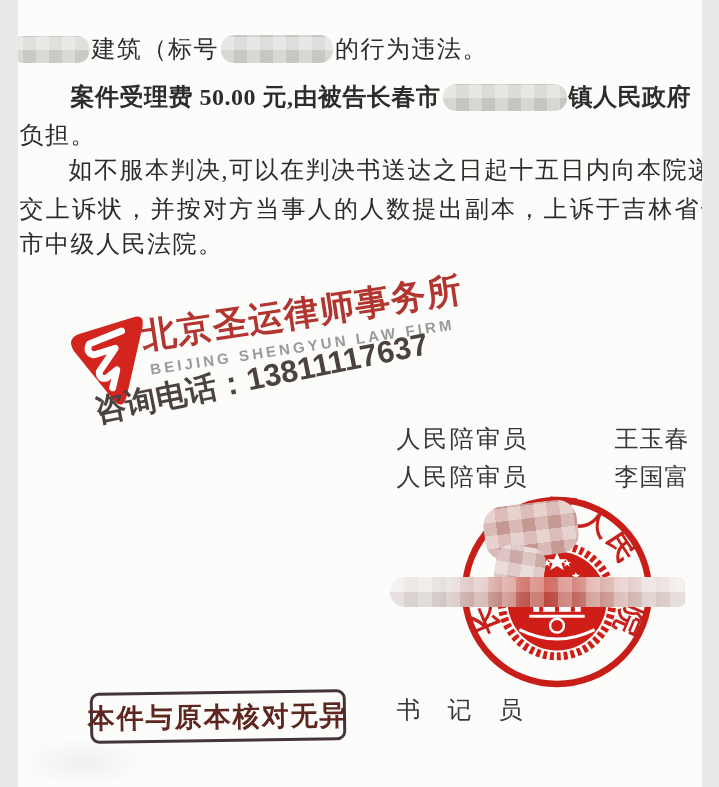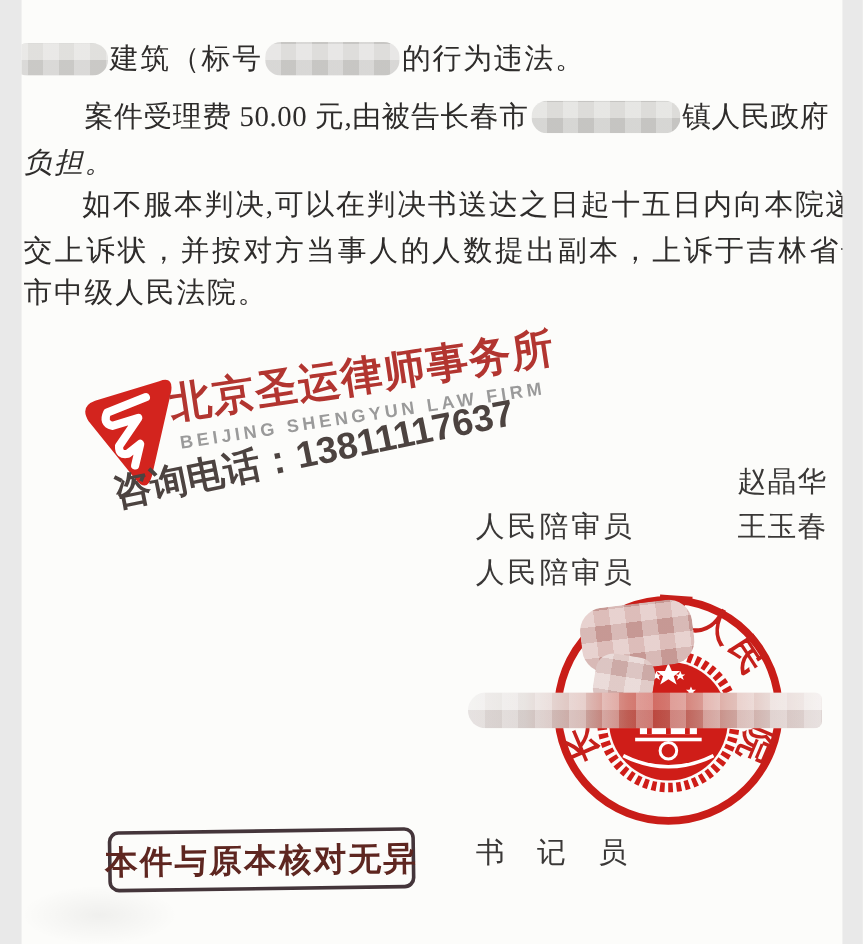--- a/index.html
+++ b/index.html
@@ -6,21 +6,21 @@
   body{background:#e9e9e9;font-family:"Liberation Serif","DejaVu Serif",serif;}
   .page{
     position:relative;width:684px;height:787px;margin:0 auto;
     background:#fcfcfa;overflow:hidden;
   }
   
   .tline{
     position:absolute;display:flex;align-items:center;gap:2px;
     font-size:24px;letter-spacing:1.5px;color:#2e2c2b;white-space:nowrap;
   }
-  .tline.tight{letter-spacing:0.5px;}
+  .tline.tight{letter-spacing:0.5px;font-weight:bold;}
   
   .mosaic{
     background-image:
       repeating-linear-gradient(90deg, rgba(255,255,255,.30) 0 13px, rgba(0,0,0,0) 13px 26px),
       repeating-linear-gradient(0deg, rgba(70,70,70,.10) 0 13px, rgba(255,255,255,.20) 13px 26px);
     border-radius:13px;
   }
   
   .wm-cn{
     position:absolute;left:120px;top:314px;transform:rotate(-8.5deg);transform-origin:left top;
@@ -67,21 +67,21 @@
     <span class="mosaic" style="width:112px;height:28px;background-color:#d6d5d2;"></span>
     <span>的行为违法。</span>
   </div>
 
   <div class="tline tight" style="left:53px;top:81px;">
     <span>案件受理费 50.00 元,由被告长春市</span>
     <span class="mosaic" style="width:124px;height:27px;background-color:#d4d3d0;"></span>
     <span>镇人民政府</span>
   </div>
 
-  <div class="tline" style="left:2px;top:119px;font-style:italic;">
+  <div class="tline" style="left:2px;top:119px;">
     <span>负担。</span>
   </div>
 
   <div class="tline" style="left:51px;top:154px;align-items:flex-end;">
     <span>如不服本判决,可以在判决书送达之日起十五日内向本院递</span>
   </div>
 
   <div class="tline" style="left:2px;top:193px;letter-spacing:2.2px;">
     <span>交上诉状，并按对方当事人的人数提出副本，上诉于吉林省长春</span>
   </div>
@@ -92,28 +92,28 @@
 
   <svg class="wm-logo" viewBox="0 0 90 90">
     <path d="M10,22 Q5,8 19,6 L76,1 Q89,-1 84,12 L53,79 Q46,92 39,79 Z" fill="#d3241e"></path>
     <path d="M62,12 L27,18 Q21,26 29,30 L52,28 L31,48 Q29,56 37,56 L49,50 L41,67" stroke="#ffffff" stroke-width="7" fill="none" stroke-linecap="round" stroke-linejoin="round"></path>
   </svg>
   <div class="wm-cn" style="color:#b23530;">北京圣运律师事务所</div>
   <div class="wm-en">BEIJING SHENGYUN LAW FIRM</div>
   <div class="wm-phone">咨询电话：13811117637</div>
 
   <div class="sig-row" style="top:385px;">
-    <span class="sig-name">赵晶华</span>
   </div>
   <div class="sig-row" style="top:423px;">
     <span class="sig-role">人民陪审员</span>
     <span class="sig-name">王玉春</span>
   </div>
   <div class="sig-row" style="top:461px;">
     <span class="sig-role">人民陪审员</span>
+    <span class="sig-name">李国富</span>
   </div>
   <div class="sig-row" style="top:694px;">
     <span class="sig-role">书 记 员</span>
   </div>
 
   <svg class="seal-svg" viewBox="0 0 200 200">
     <circle cx="100" cy="100" r="93" fill="none" stroke="#c91d18" stroke-width="6.5"></circle>
 
     <g>
       <circle cx="100" cy="109" r="50" fill="#cf1d18"></circle>

